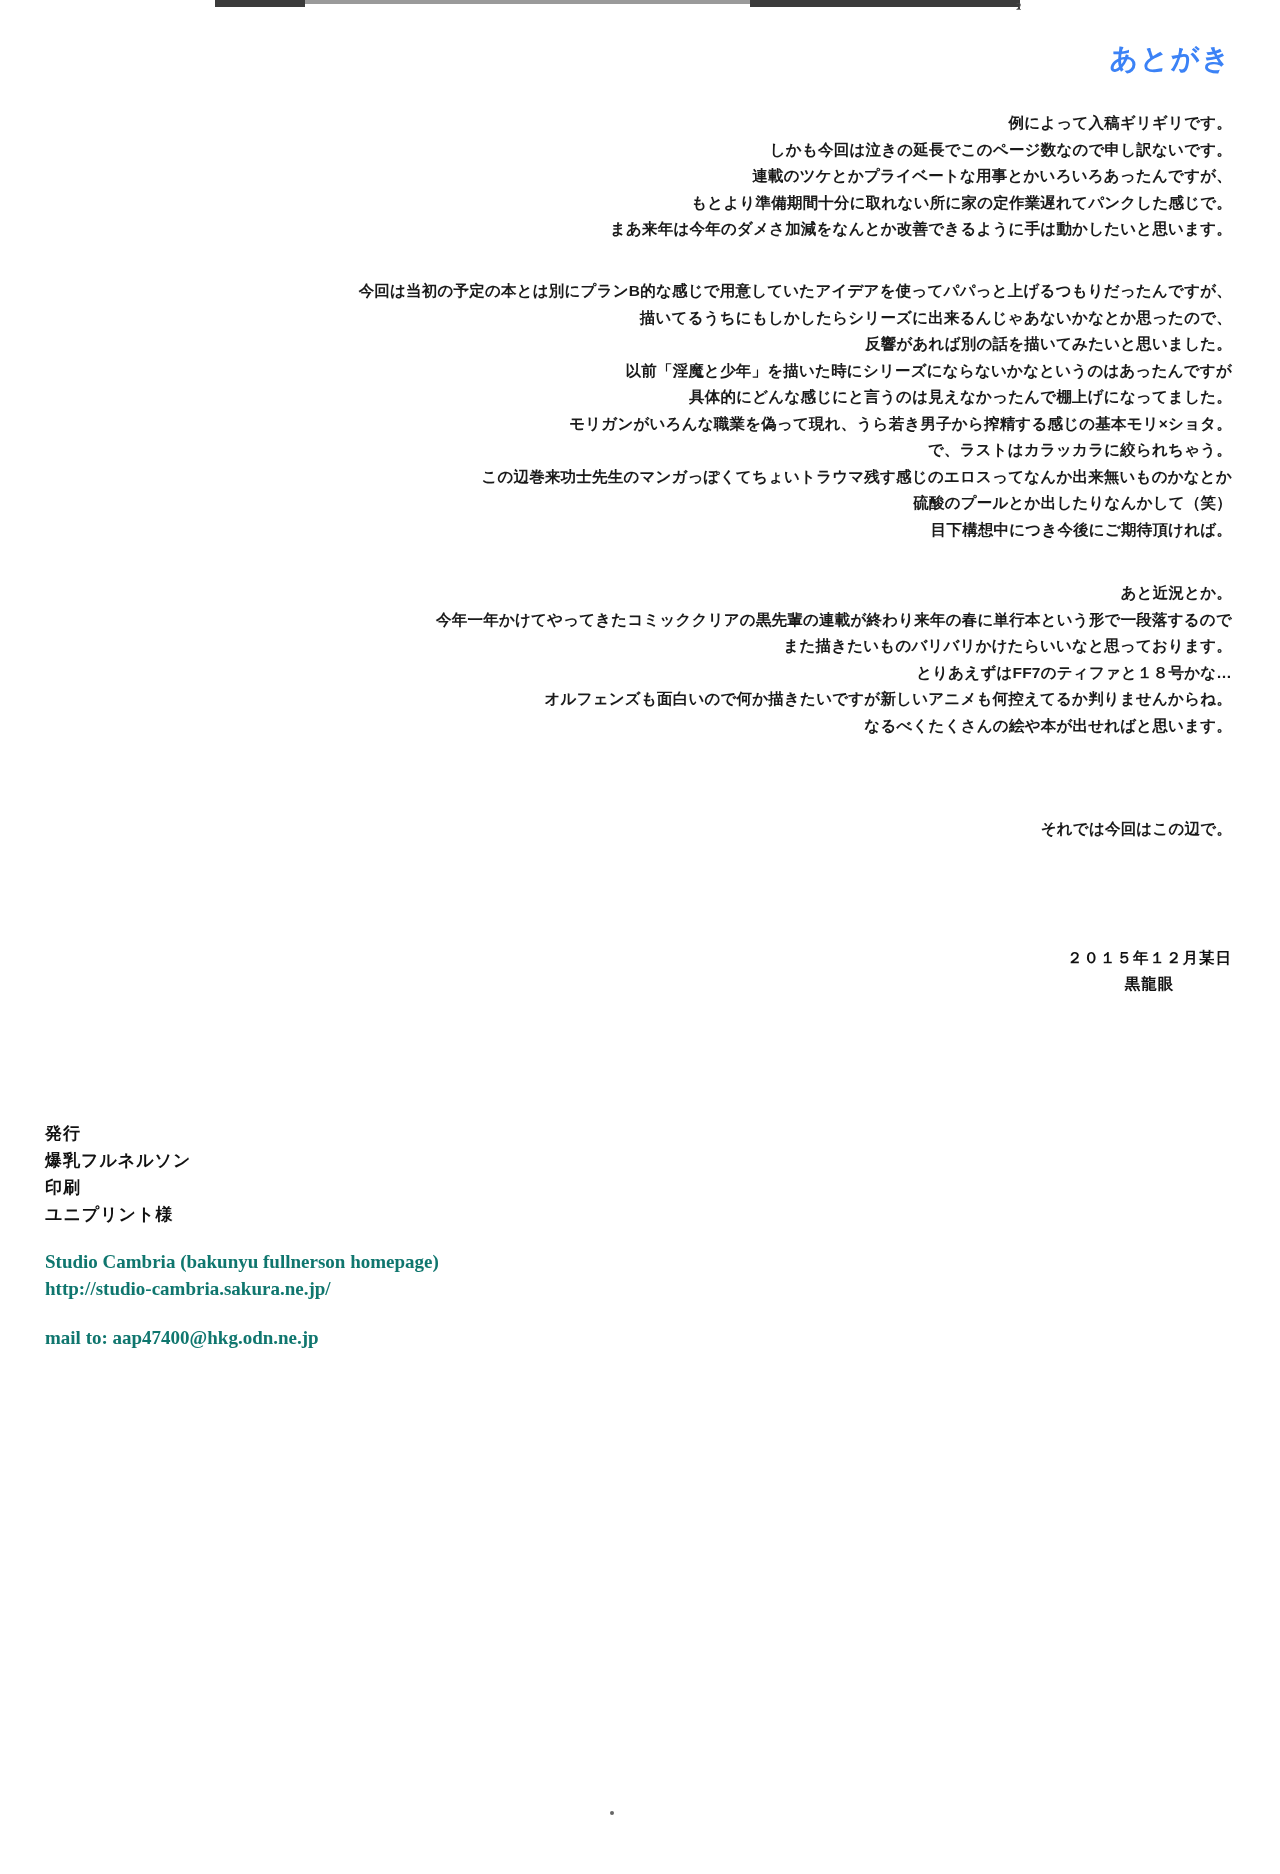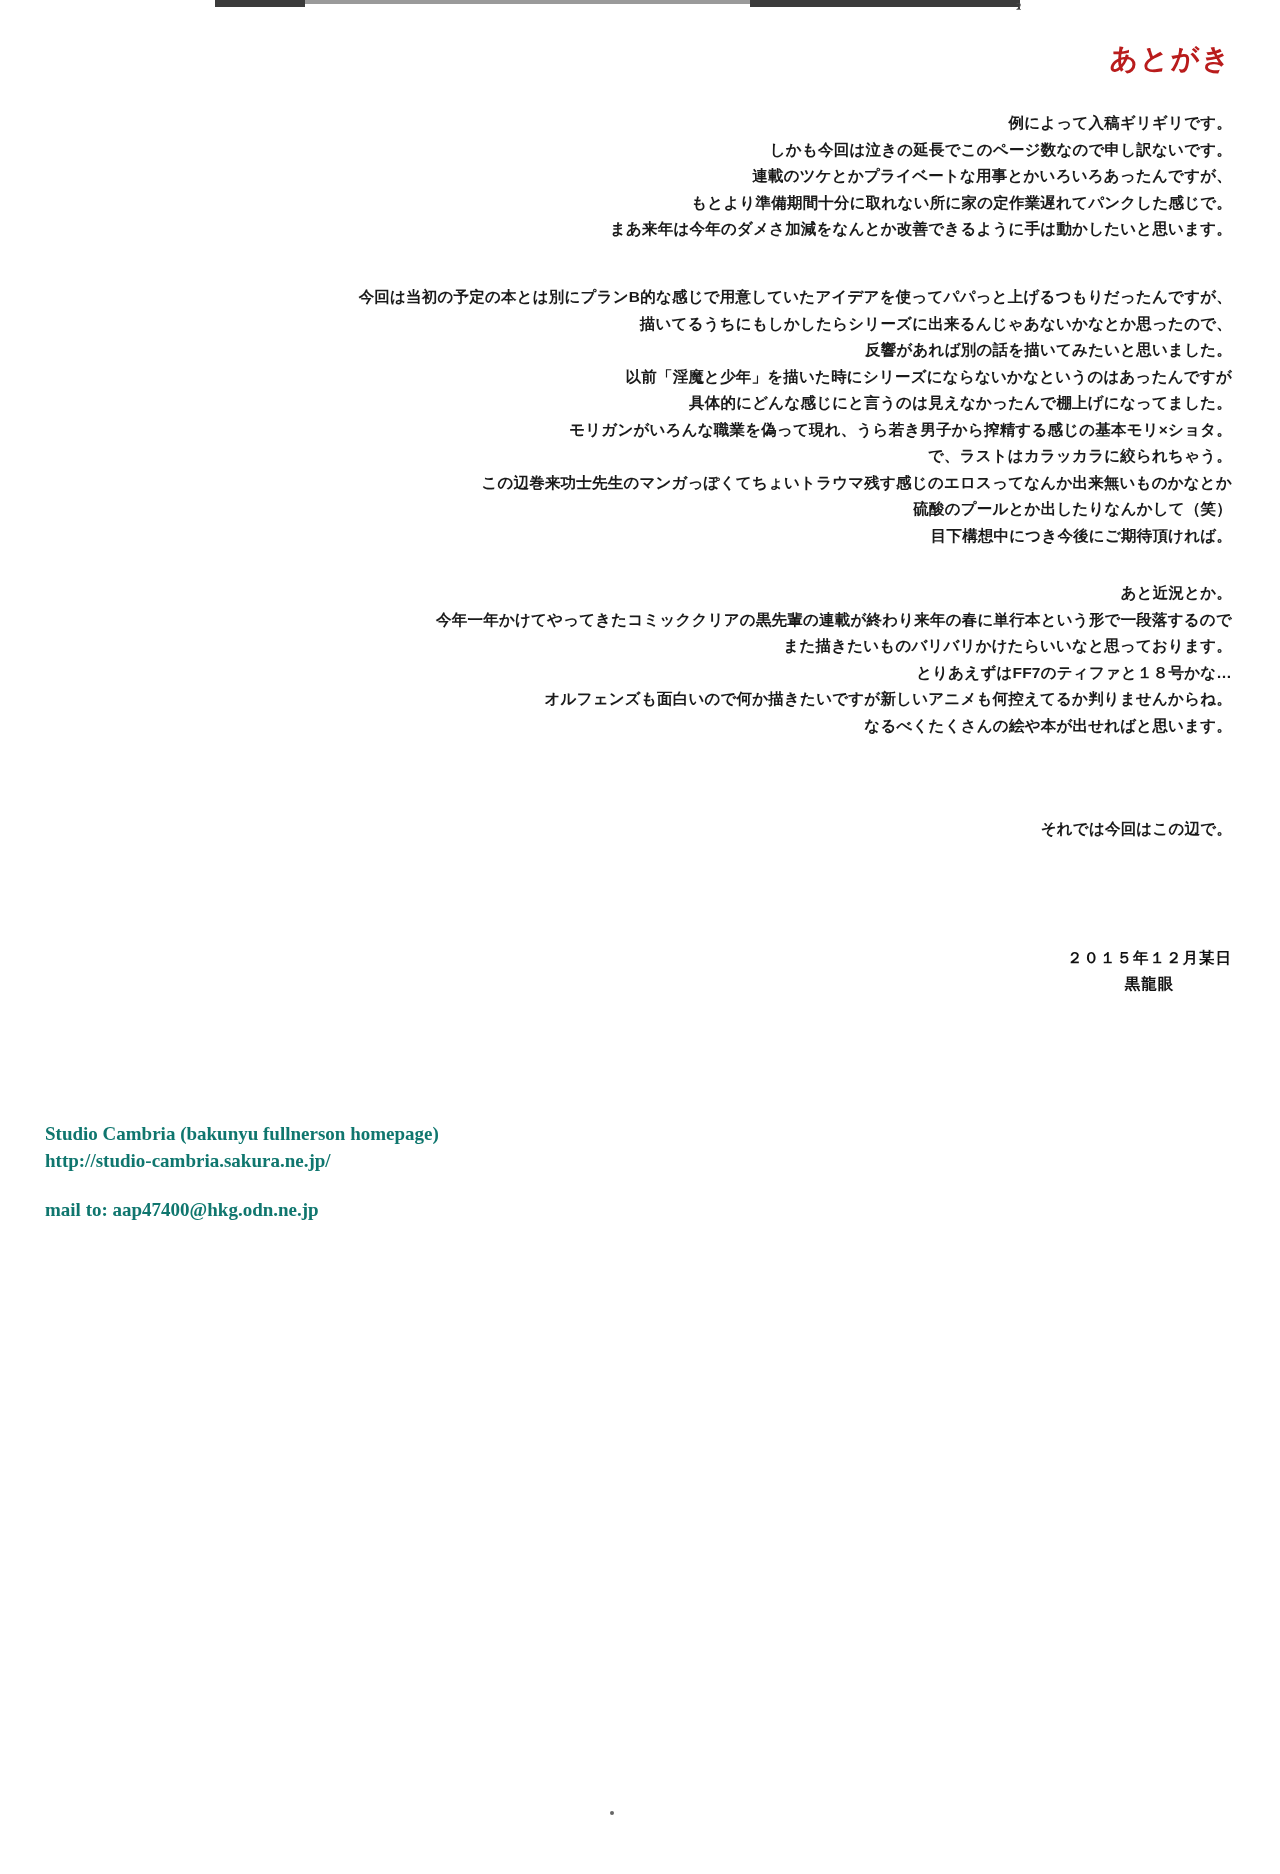--- a/index.html
+++ b/index.html
@@ -44,37 +44,37 @@
   }
 
   
   .afterword-title {
     position: absolute;
     top: 40px;
     right: 48px;
     font-size: 28px;
     font-weight: bold;
     letter-spacing: 2px;
-    color: #b91c1c;
+    color: #3b82f6;
   }
 
   
   .para {
     position: absolute;
     right: 48px;
     text-align: right;
     font-size: 15.5px;
     font-weight: bold;
     line-height: 26.5px;
     letter-spacing: 0.2px;
     color: #1a1a1a;
     white-space: pre-line;
   }
   #para1 { top: 110px; width: 1000px; }
-  #para2 { top: 284px; width: 1100px; text-align: right; }
+  #para2 { top: 278px; width: 1100px; text-align: right; }
   #para3 { top: 580px; width: 1100px; }
   #closing { top: 816px; width: 1000px; }
 
   .signature {
     position: absolute;
     top: 945px;
     right: 48px;
     text-align: center;
     font-size: 15.5px;
     font-weight: bold;
@@ -153,18 +153,22 @@
 また描きたいものバリバリかけたらいいなと思っております。
 とりあえずはFF7のティファと１８号かな…
 オルフェンズも面白いので何か描きたいですが新しいアニメも何控えてるか判りませんからね。
 なるべくたくさんの絵や本が出せればと思います。</div>
 <div class="para" id="closing">それでは今回はこの辺で。</div>
 
 <div class="signature">２０１５年１２月某日
 黒龍眼</div>
 
 <div class="colophon">
+  <div class="colophon-block tight">発行
+爆乳フルネルソン
+印刷
+ユニプリント様</div>
   <div class="colophon-serif">Studio Cambria (bakunyu fullnerson homepage)
 http://studio-cambria.sakura.ne.jp/</div>
   <div class="colophon-serif">mail to: aap47400@hkg.odn.ne.jp</div>
 </div>
 
 <div class="dot-artifact"></div>
 
 </body></html>

